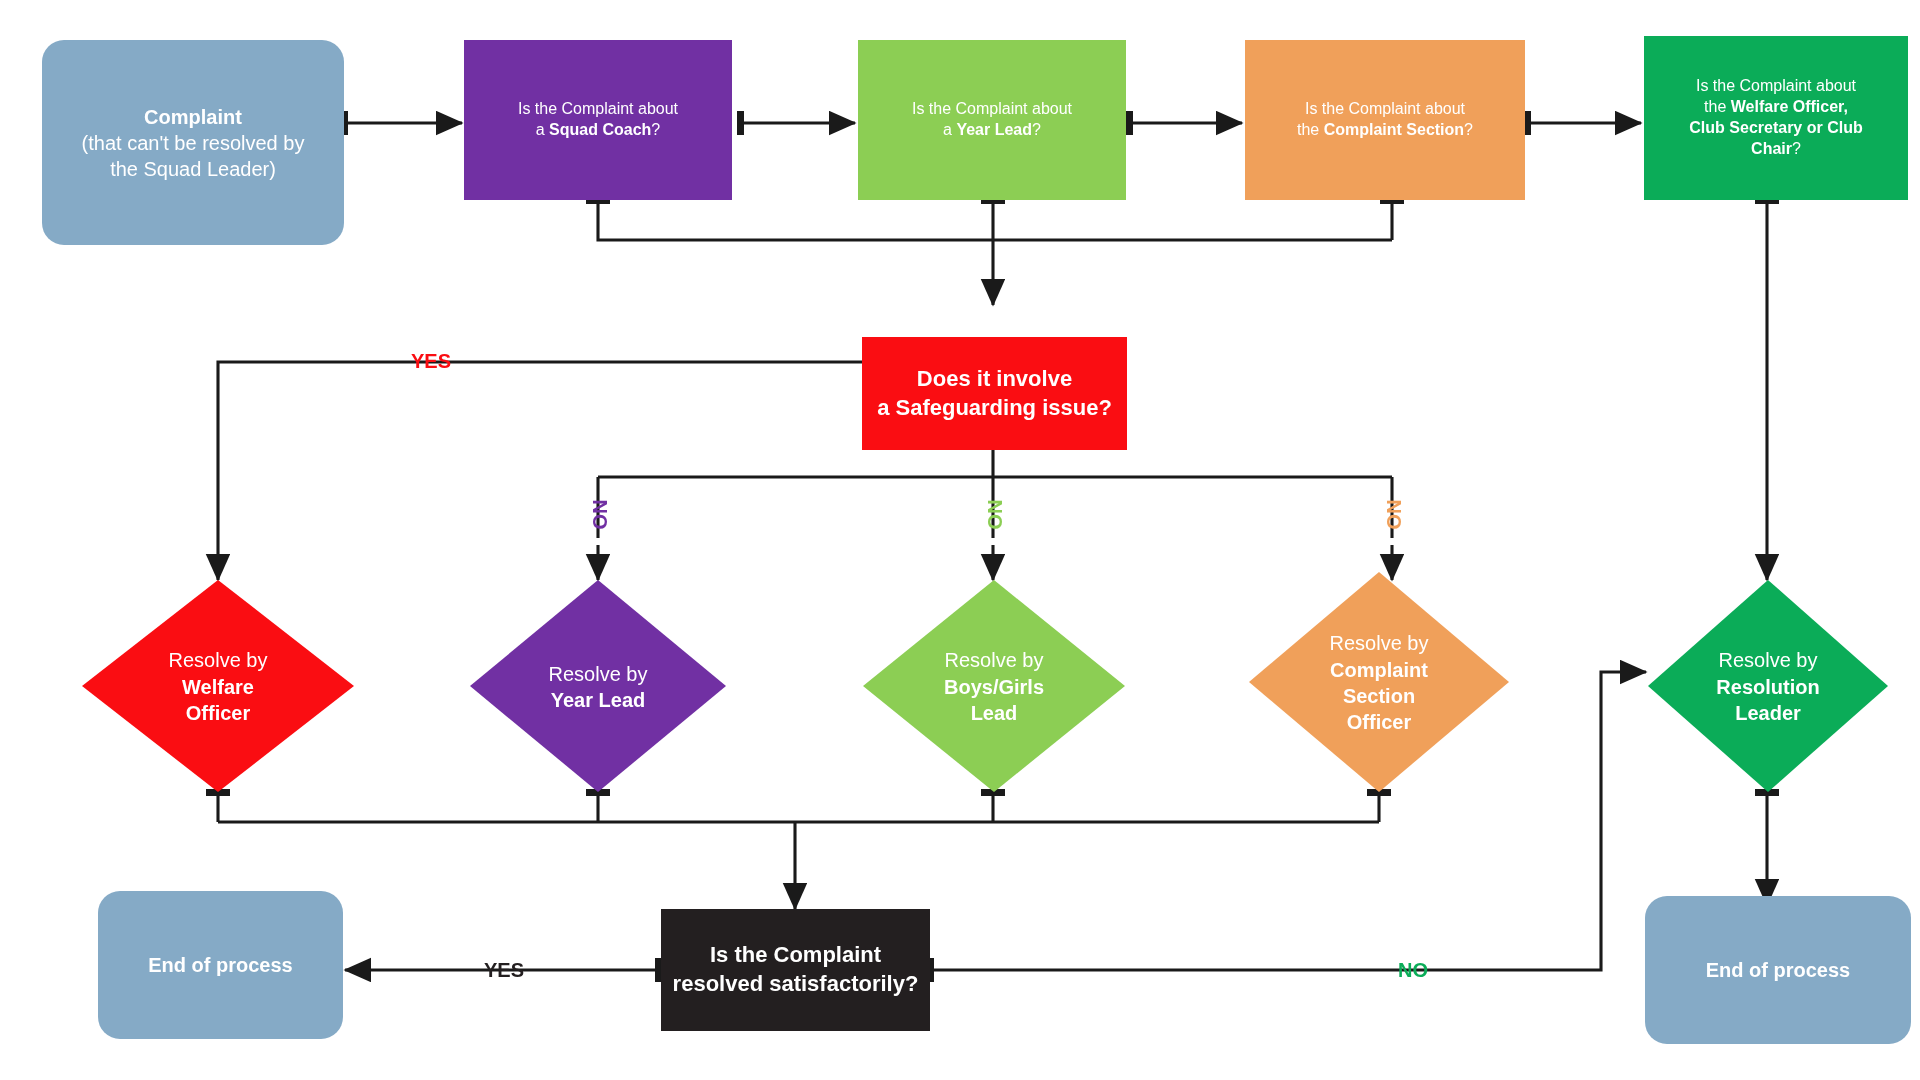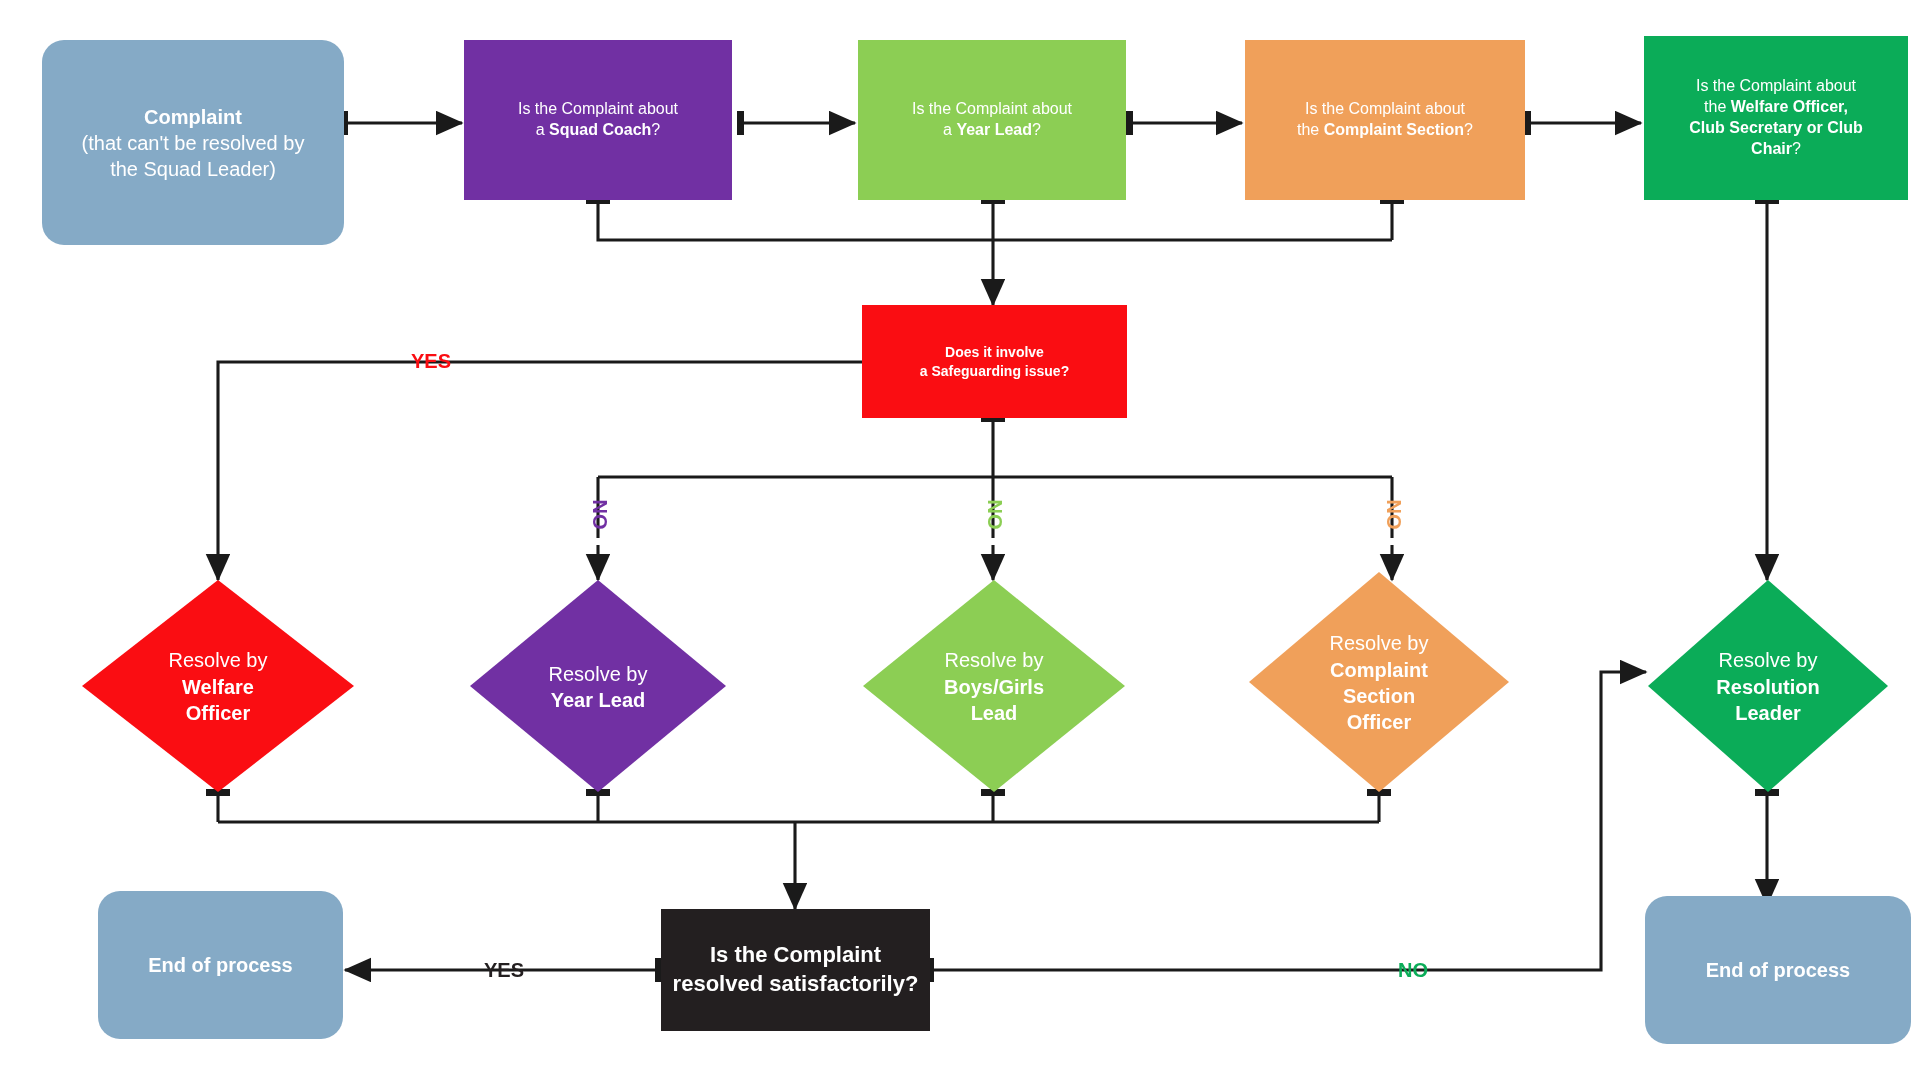--- a/index.html
+++ b/index.html
@@ -45,22 +45,23 @@
     font-size: 20px;
     font-weight: bold;
   }
   .terminator .sub { font-weight: normal; }
   .rect-node {
     font-size: 16px;
     font-weight: normal;
   }
   .rect-node b { font-weight: bold; }
   .red-box {
-    font-size: 14px;
-    font-weight: bold;
+    font-size: 22px;
+    font-weight: bold;
+    margin-top: 32px;
   }
   .black-box {
     font-size: 22px;
     font-weight: bold;
   }
   .diamond-wrap {
     position: absolute;
   }
   .diamond-shape {
     position: absolute;

